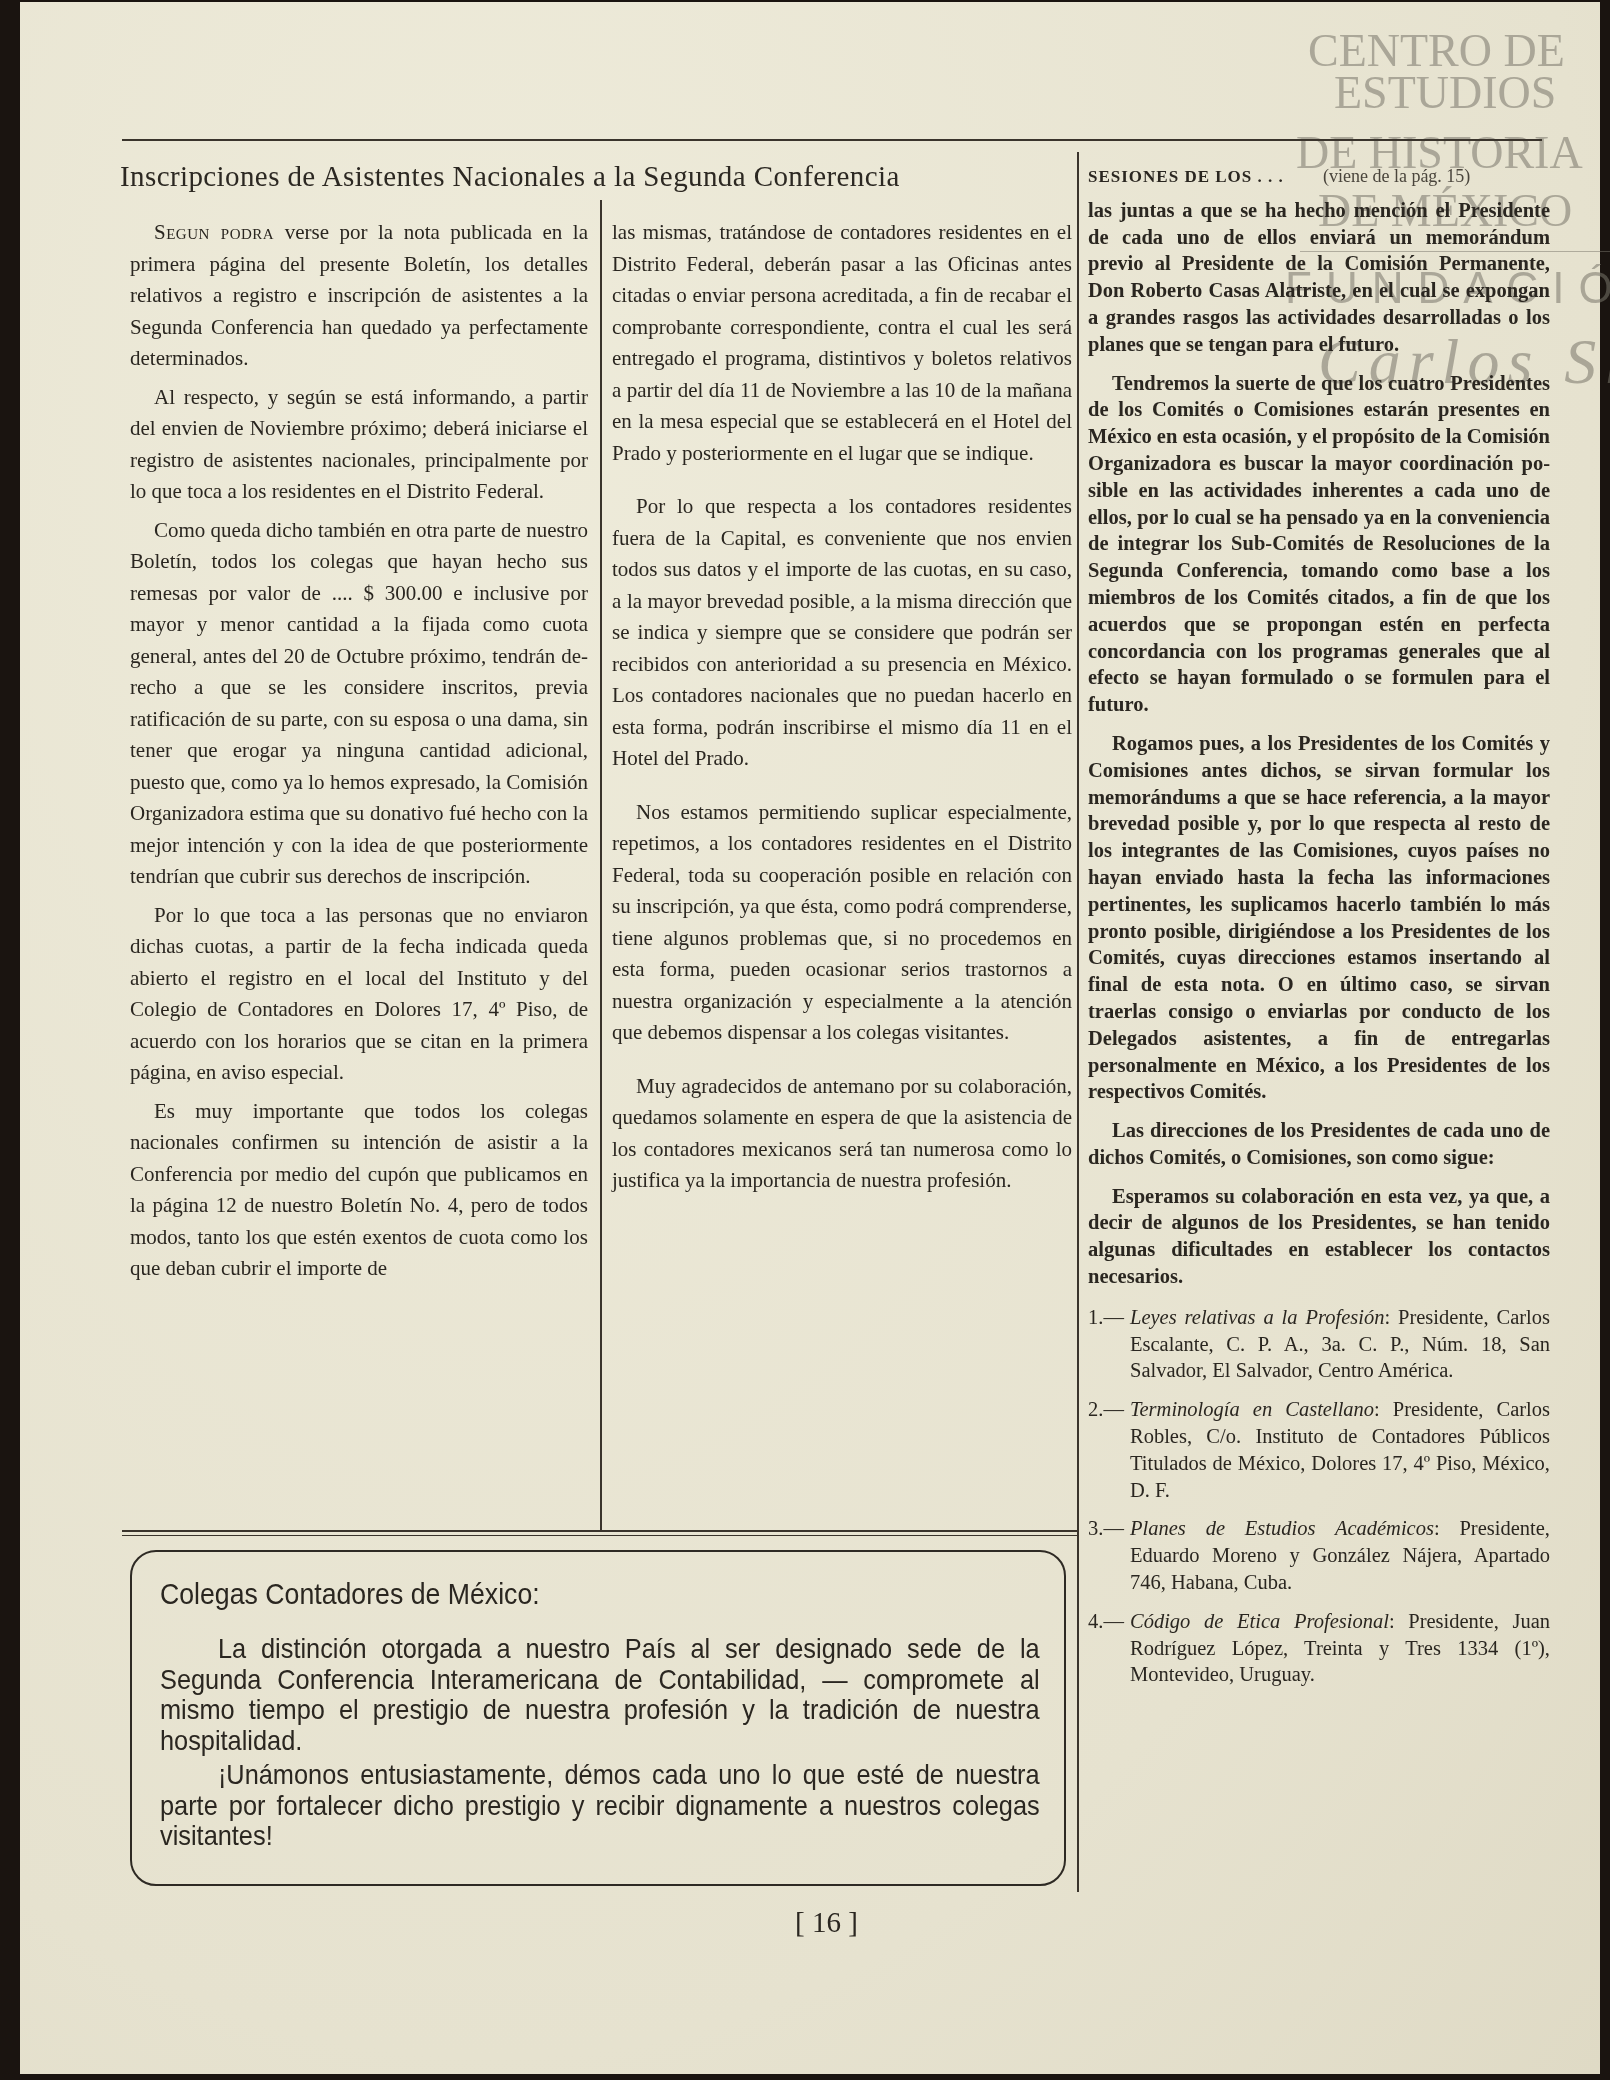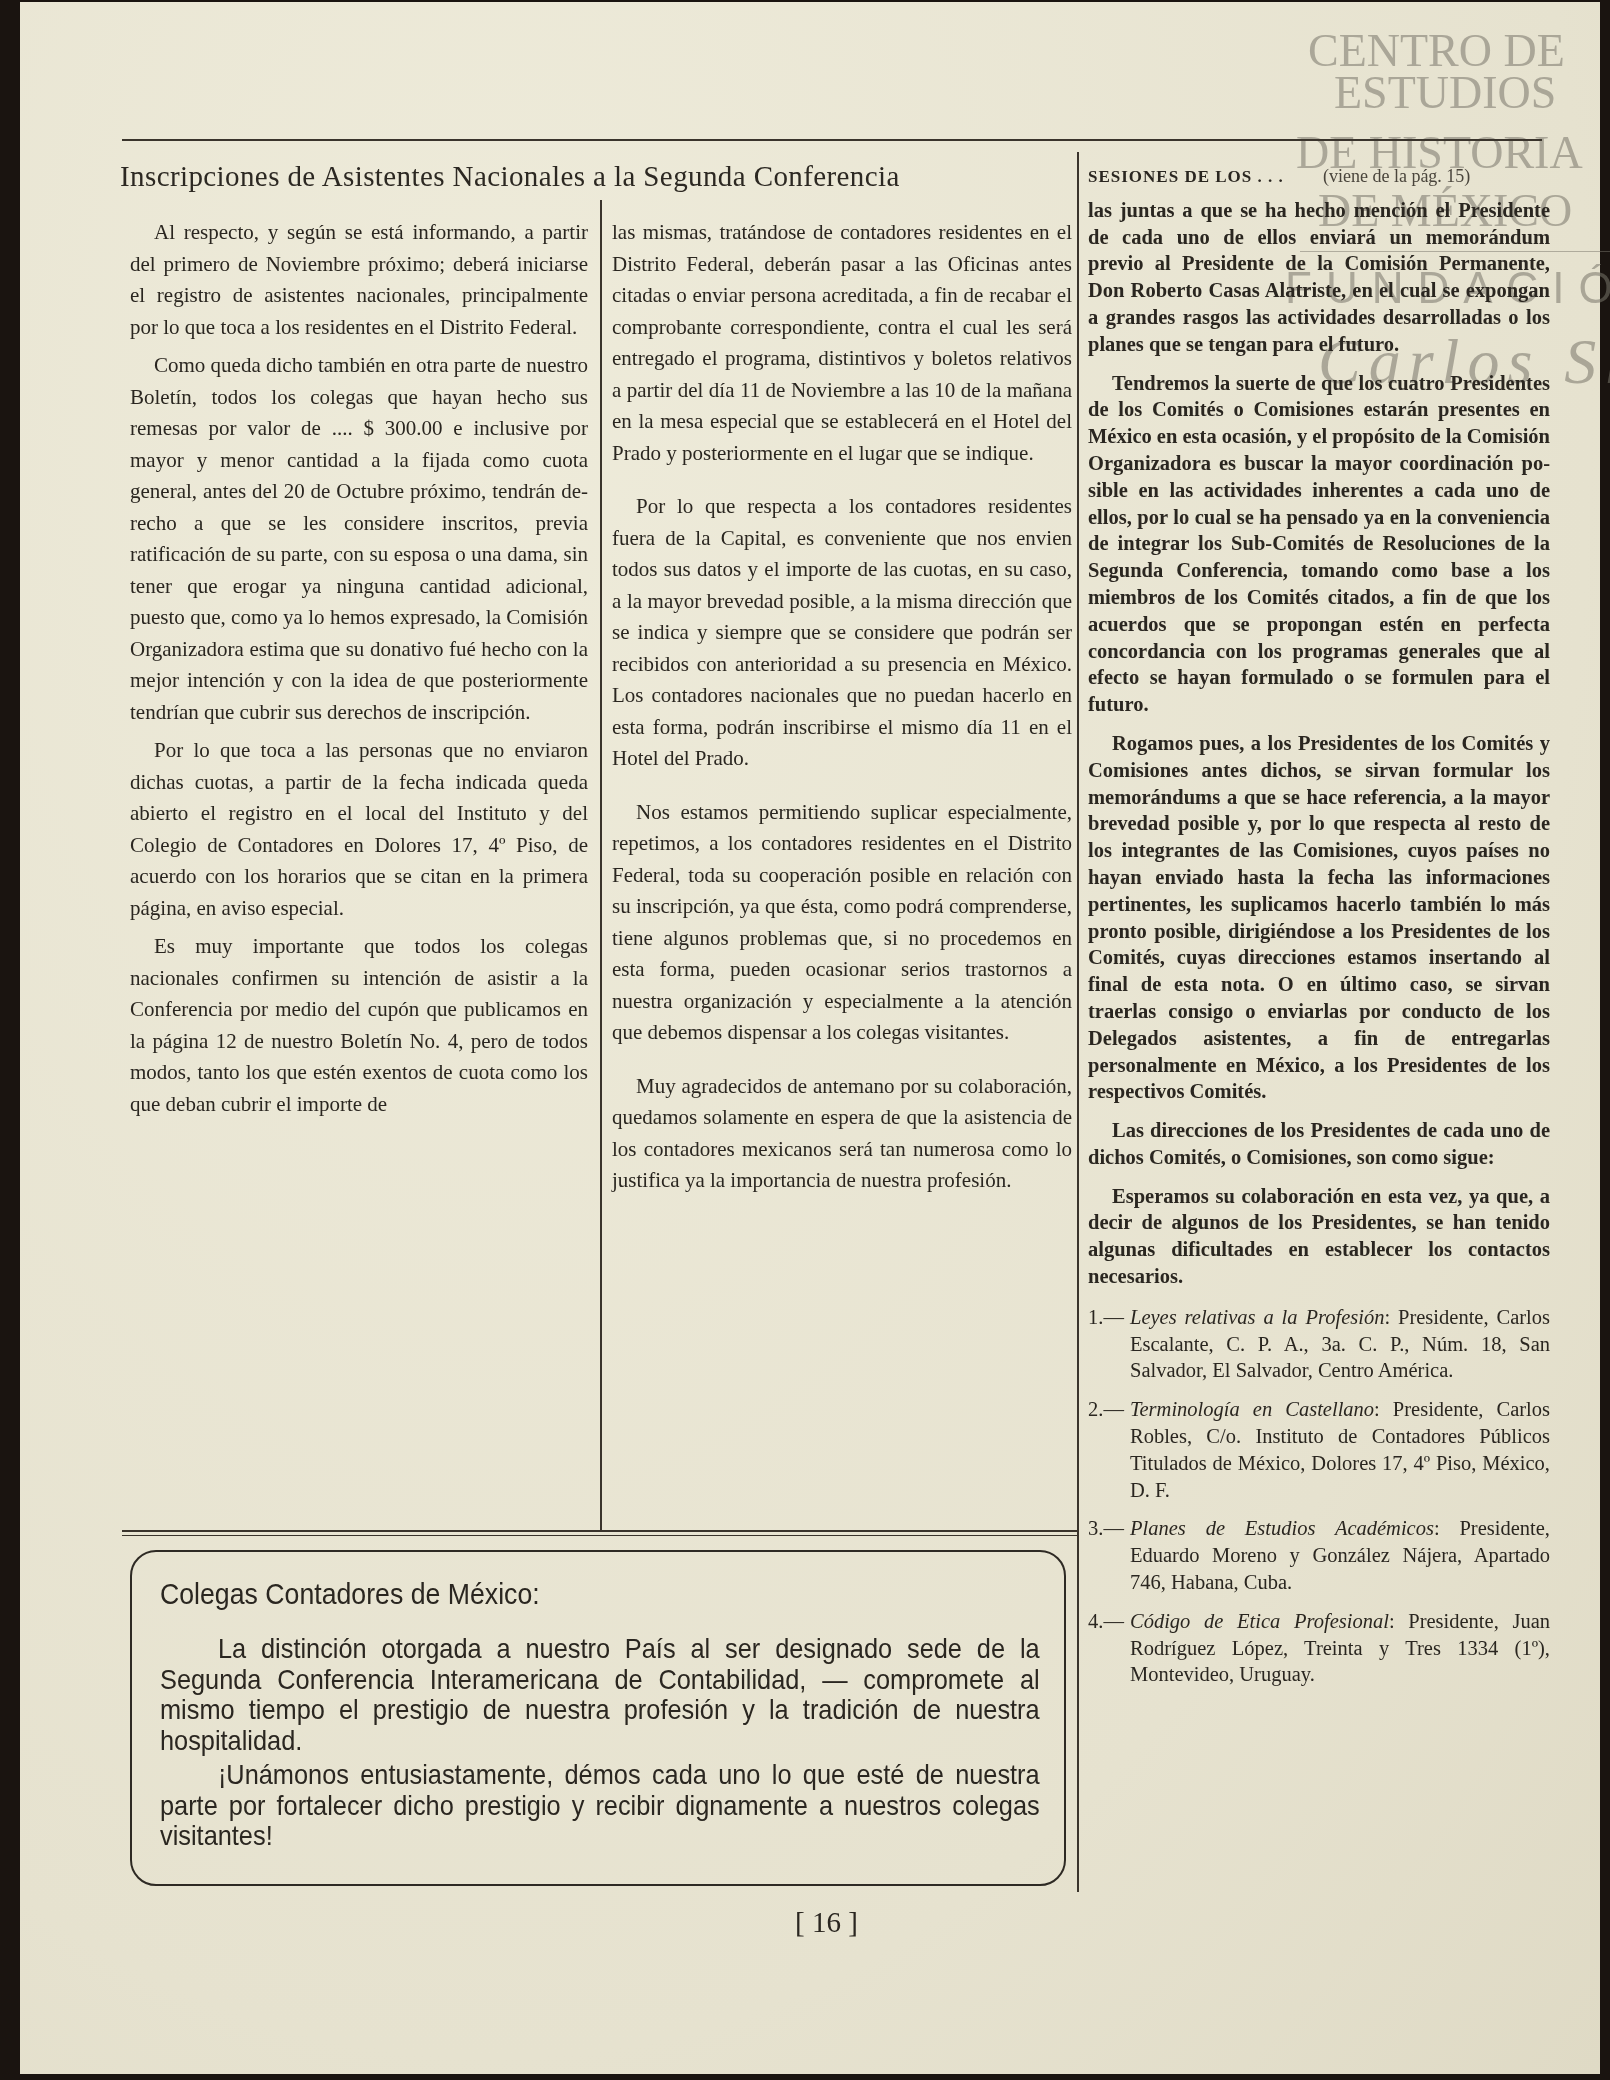--- a/index.html
+++ b/index.html
@@ -88,21 +88,22 @@
   <div class="watermark wm6">Carlos Slim</div>
 
   <div class="top-rule"></div>
 
   <h1 class="headline" style="margin:0;font-weight:normal;">Inscripciones de Asistentes Nacionales a la Segunda Conferencia</h1>
 
   <div class="vrule vr1"></div>
   <div class="vrule vr2"></div>
 
   <div class="col col1">
-    <p>Al respecto, y según se está informando, a partir del primero de Noviembre pró­ximo; deberá iniciarse el registro de asis­tentes nacionales, principalmente por lo que toca a los residentes en el Distrito Federal.</p>
+    <p><span class="sc">Segun podra</span><span> verse por la nota publi­cada en la primera página del presente Boletín, los detalles relativos a registro e inscripción de asistentes a la Segunda Con­ferencia han quedado ya perfectamente de­terminados.</span></p>
+    <p>Al respecto, y según se está informando, a partir del envien de Noviembre pró­ximo; deberá iniciarse el registro de asis­tentes nacionales, principalmente por lo que toca a los residentes en el Distrito Federal.</p>
     <p>Como queda dicho también en otra par­te de nuestro Boletín, todos los colegas que hayan hecho sus remesas por valor de .... $ 300.00 e inclusive por mayor y menor can­tidad a la fijada como cuota general, an­tes del 20 de Octubre próximo, tendrán de­recho a que se les considere inscritos, pre­via ratificación de su parte, con su esposa o una dama, sin tener que erogar ya ningu­na cantidad adicional, puesto que, como ya lo hemos expresado, la Comisión Organi­zadora estima que su donativo fué hecho con la mejor intención y con la idea de que posteriormente tendrían que cubrir sus derechos de inscripción.</p>
     <p>Por lo que toca a las personas que no en­viaron dichas cuotas, a partir de la fecha indicada queda abierto el registro en el lo­cal del Instituto y del Colegio de Contado­res en Dolores 17, 4º Piso, de acuerdo con los horarios que se citan en la primera pá­gina, en aviso especial.</p>
     <p>Es muy importante que todos los cole­gas nacionales confirmen su intención de asistir a la Conferencia por medio del cu­pón que publicamos en la página 12 de nuestro Boletín No. 4, pero de todos mo­dos, tanto los que estén exentos de cuota como los que deban cubrir el importe de</p>
   </div>
 
   <div class="col col2">
     <p class="noindent">las mismas, tratándose de contadores resi­dentes en el Distrito Federal, deberán pasar a las Oficinas antes citadas o enviar persona acreditada, a fin de recabar el comproban­te correspondiente, contra el cual les será entregado el programa, distintivos y bole­tos relativos a partir del día 11 de No­viembre a las 10 de la mañana en la me­sa especial que se establecerá en el Hotel del Prado y posteriormente en el lugar que se indique.</p>
     <p class="gap-para">Por lo que respecta a los contadores re­sidentes fuera de la Capital, es convenien­te que nos envien todos sus datos y el im­porte de las cuotas, en su caso, a la mayor brevedad posible, a la misma dirección que se indica y siempre que se considere que podrán ser recibidos con anterioridad a su presencia en México.  Los contadores na­cionales que no puedan hacerlo en esta forma, podrán inscribirse el mismo día 11 en el Hotel del Prado.</p>
     <p class="gap-para">Nos estamos permitiendo suplicar espe­cialmente, repetimos, a los contadores re­sidentes en el Distrito Federal, toda su coo­peración posible en relación con su inscrip­ción, ya que ésta, como podrá comprender­se, tiene algunos problemas que, si no pro­cedemos en esta forma, pueden ocasionar serios trastornos a nuestra organización y especialmente a la atención que debemos dispensar a los colegas visitantes.</p>
     <p class="gap-para">Muy agradecidos de antemano por su colaboración, quedamos solamente en espe­ra de que la asistencia de los contadores mexicanos será tan numerosa como lo jus­tifica ya la importancia de nuestra profe­sión.</p>

